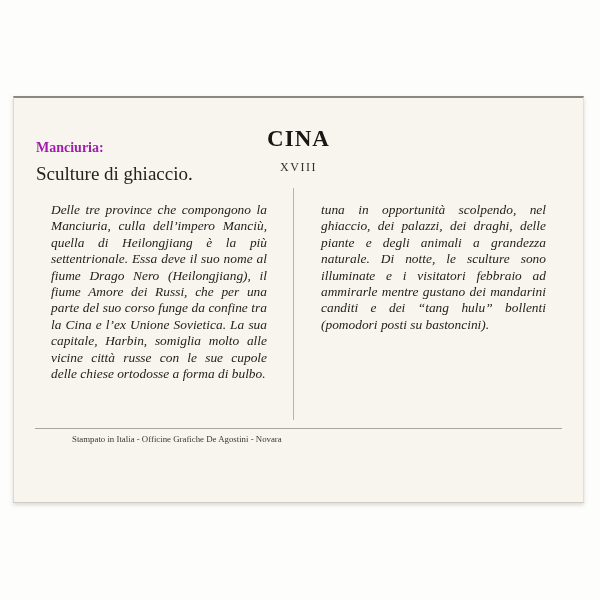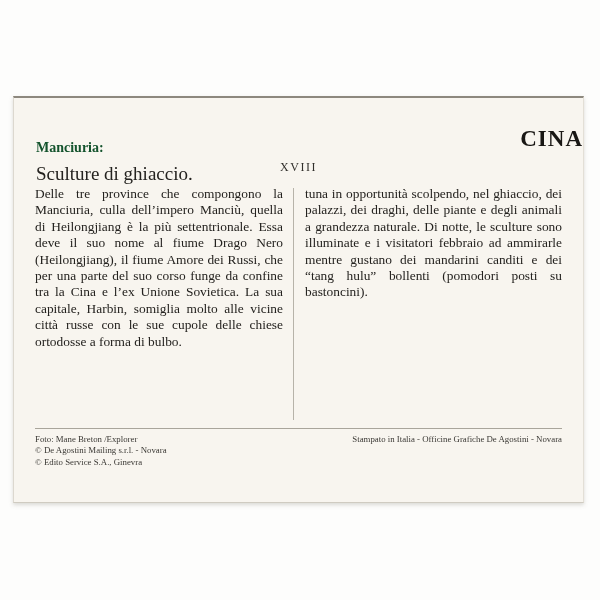--- a/index.html
+++ b/index.html
@@ -34,21 +34,21 @@
   }
   .card-header {
     position: relative;
     height: 88px;
   }
   .main-title {
     position: absolute;
     top: 28px;
     left: 0;
     right: 0;
-    text-align: right;
+    text-align: center;
     font-size: 23px;
     font-weight: bold;
     letter-spacing: 1px;
     color: #191714;
   }
   .series-number {
     position: absolute;
     top: 62px;
     left: 0;
     right: 0;
@@ -58,21 +58,21 @@
     color: #32302c;
   }
   .region-block {
     position: absolute;
     top: 42px;
     left: 22px;
   }
   .region-title {
     font-size: 14px;
     font-weight: bold;
-    color: #14532d;
+    color: #a21caf;
   }
   .region-subtitle {
     font-size: 19px;
     margin-top: 7px;
     color: #24221f;
   }
   .card-body {
     display: flex;
     padding: 0 21px;
     height: 242px;
@@ -80,21 +80,21 @@
     overflow: hidden;
   }
   .col {
     font-size: 13.4px;
     line-height: 16.4px;
     text-align: justify;
     color: #24221f;
   }
   .col-left { width: 248px; }
   .col-right { flex: 1; }
-  .col p { margin: 0; }
+  .col p { margin: 16px; font-style: italic; }
   .col p + p { margin-top: 0; }
   .col-divider {
     width: 1px;
     background: #b7b3a9;
     margin: 2px 11px 8px 10px;
     align-self: stretch;
   }
   .card-rule {
     border: 0;
     border-top: 1px solid #a9a59b;
@@ -131,24 +131,19 @@
       </div>
       <div class="col-divider"></div>
       <div class="col col-right">
         <p>tuna in opportunità scolpendo, nel ghiaccio, dei palazzi, dei draghi, delle piante e degli animali a grandezza naturale. Di notte, le sculture sono illuminate e i visitatori febbraio ad ammirarle mentre gustano dei mandarini canditi e dei “tang hulu” bollenti (pomodori posti su bastoncini).</p>
       </div>
     </div>
 
     <hr class="card-rule">
 
     <div class="card-footer">
-      <div class="footer-left">
-        <div>Foto: Mane Breton /Explorer</div>
-        <div>© De Agostini Mailing s.r.l. - Novara</div>
-        <div>© Edito Service S.A., Ginevra</div>
-      </div>
       <div class="footer-right">
         <div>Stampato in Italia - Officine Grafiche De Agostini - Novara</div>
       </div>
     </div>
 
   </div>
 </div>
 
 </body></html>

